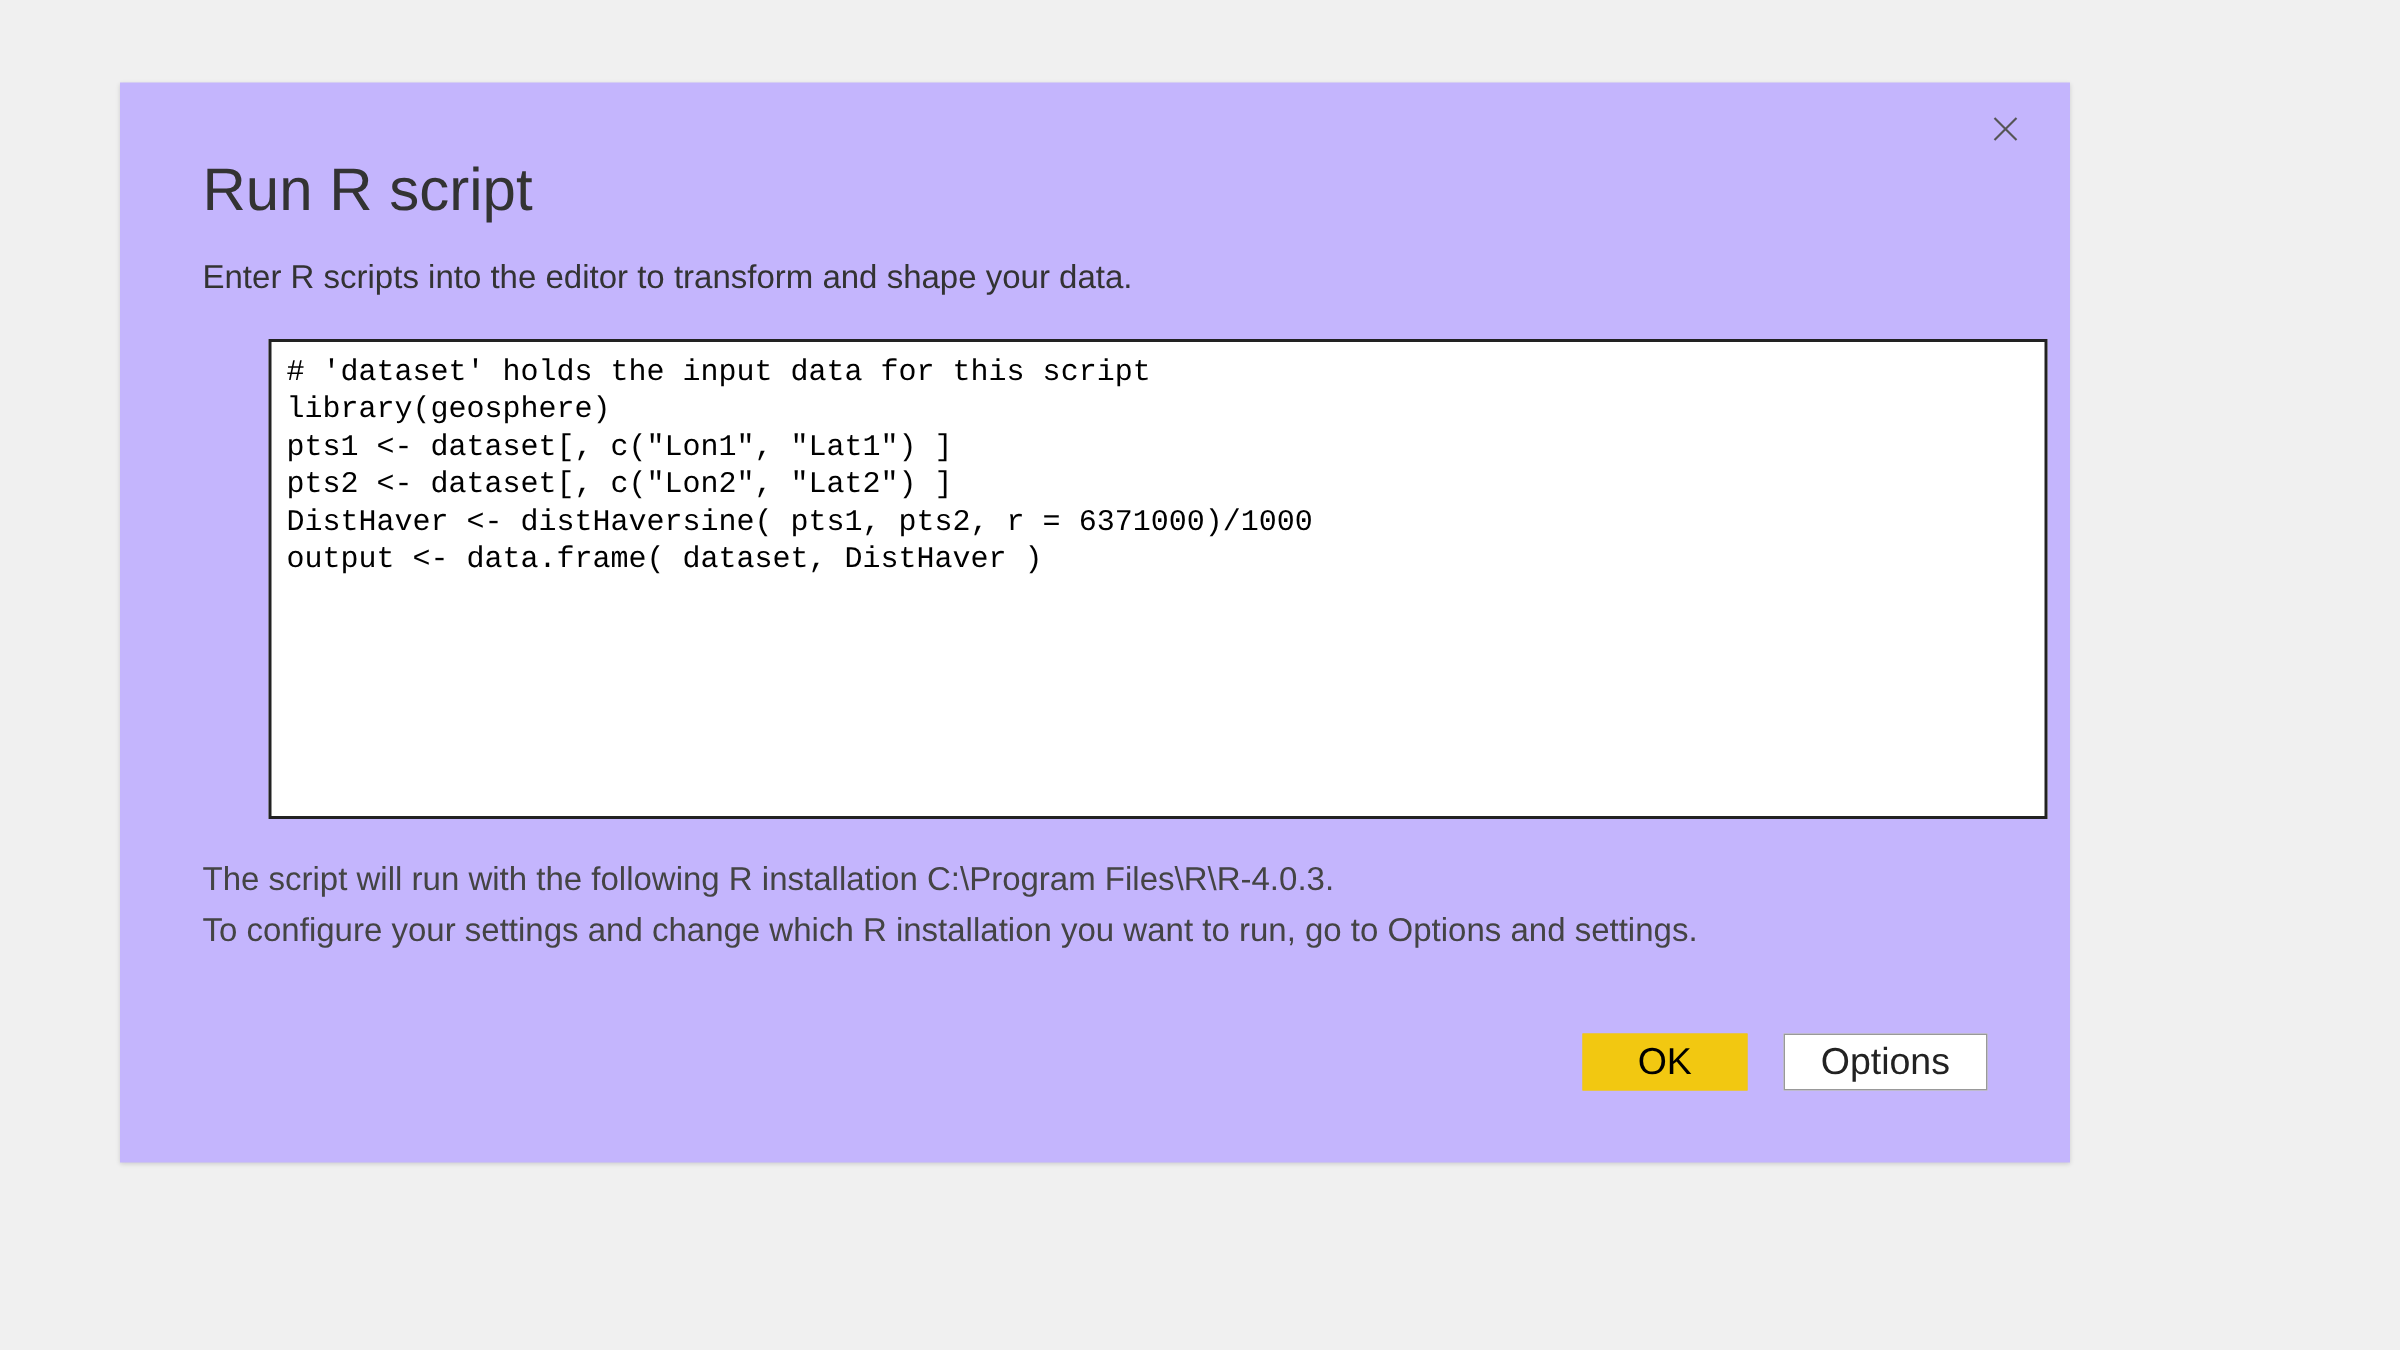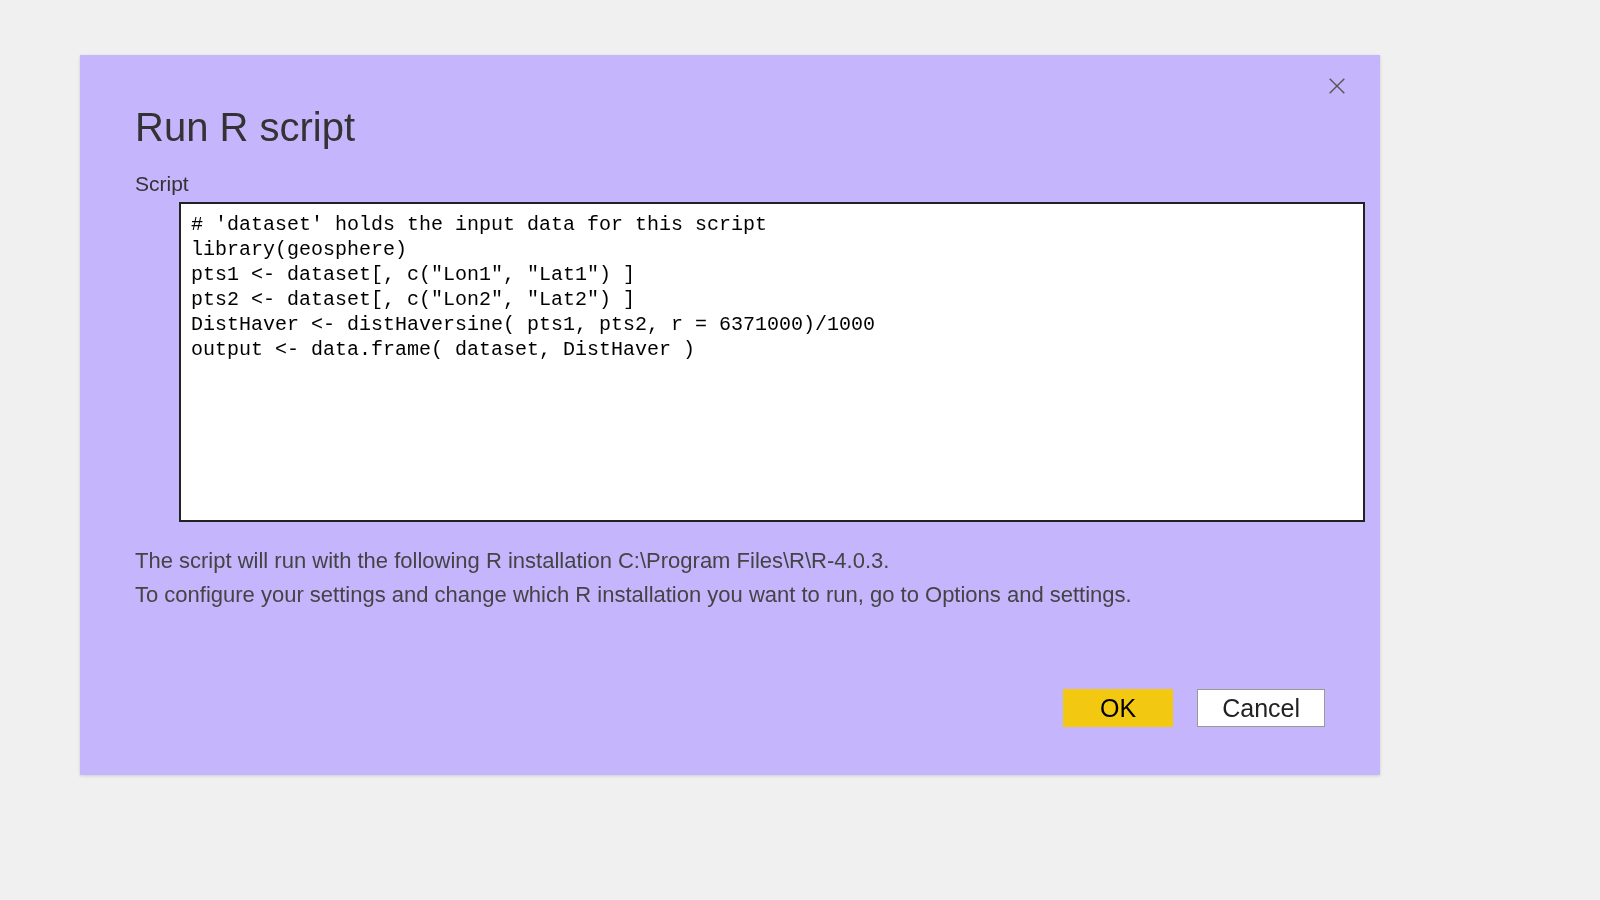--- a/index.html
+++ b/index.html
@@ -118,33 +118,33 @@
     <span>
       <svg viewBox="0 0 24 24" stroke="#555" stroke-width="1.5" fill="none">
         <line x1="4" y1="4" x2="20" y2="20"></line>
         <line x1="20" y1="4" x2="4" y2="20"></line>
       </svg>
     </span>
   </div>
 
   <h1 class="dialog-title">Run R script</h1>
 
+  <p class="dialog-subtitle">Enter R scripts into the editor to transform and shape your data.</p>
 
-  <div class="field-label">Script</div>
 
   <textarea class="script-editor" spellcheck="false" style=""># 'dataset' holds the input data for this script
 library(geosphere)
 pts1 &lt;- dataset[, c("Lon1", "Lat1") ]
 pts2 &lt;- dataset[, c("Lon2", "Lat2") ]
 DistHaver &lt;- distHaversine( pts1, pts2, r = 6371000)/1000
 output &lt;- data.frame( dataset, DistHaver )</textarea>
 
   <div class="info-text">
     <div>The script will run with the following R installation C:\Program Files\R\R-4.0.3.</div>
     <div>To configure your settings and change which R installation you want to run, go to Options and settings.</div>
   </div>
 
   <div class="button-row">
     <button class="btn btn-primary">OK</button>
-    <button class="btn btn-secondary">Cancel</button>
+    <button class="btn btn-secondary">Options</button>
   </div>
 
 </div>
 
 </body></html>

